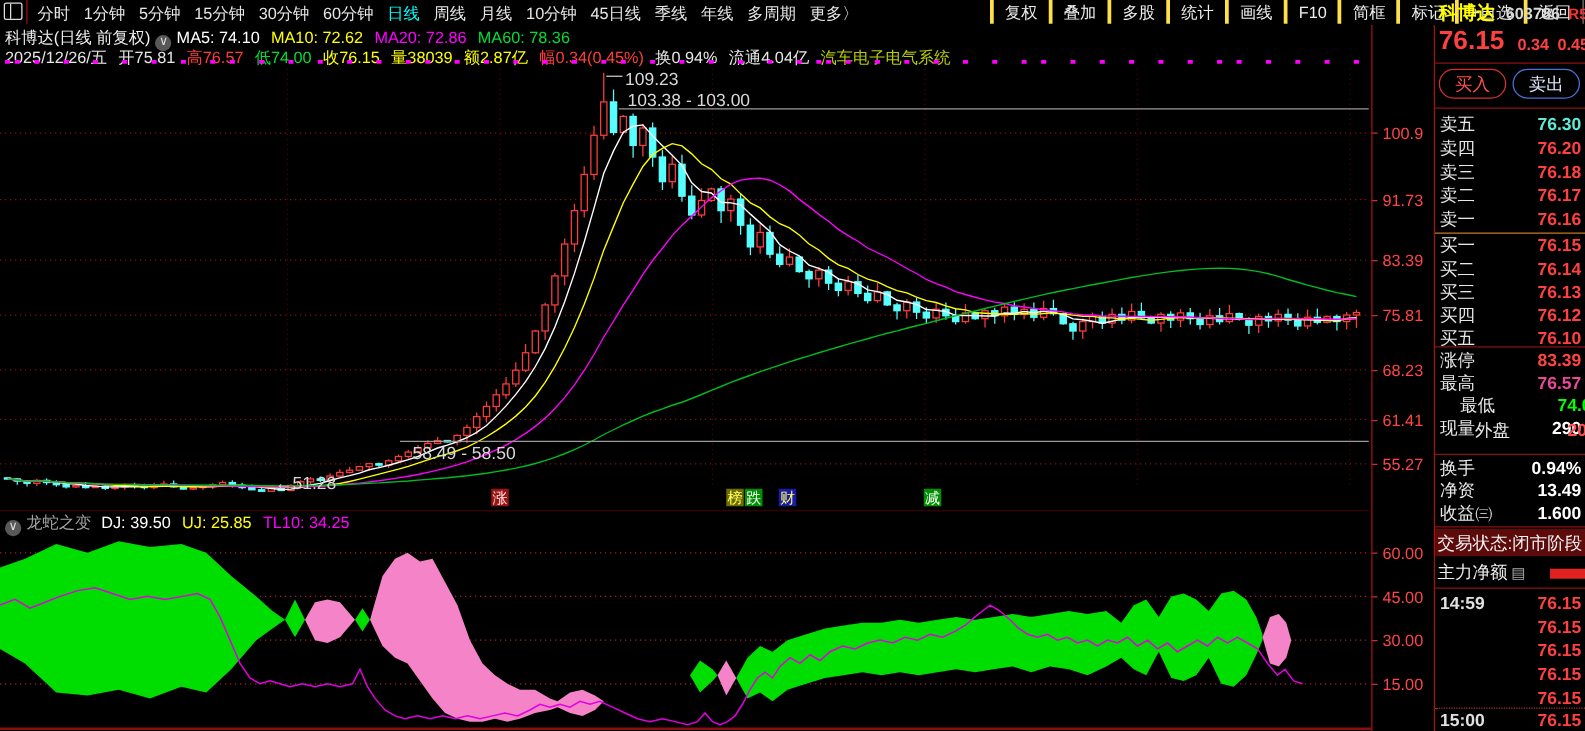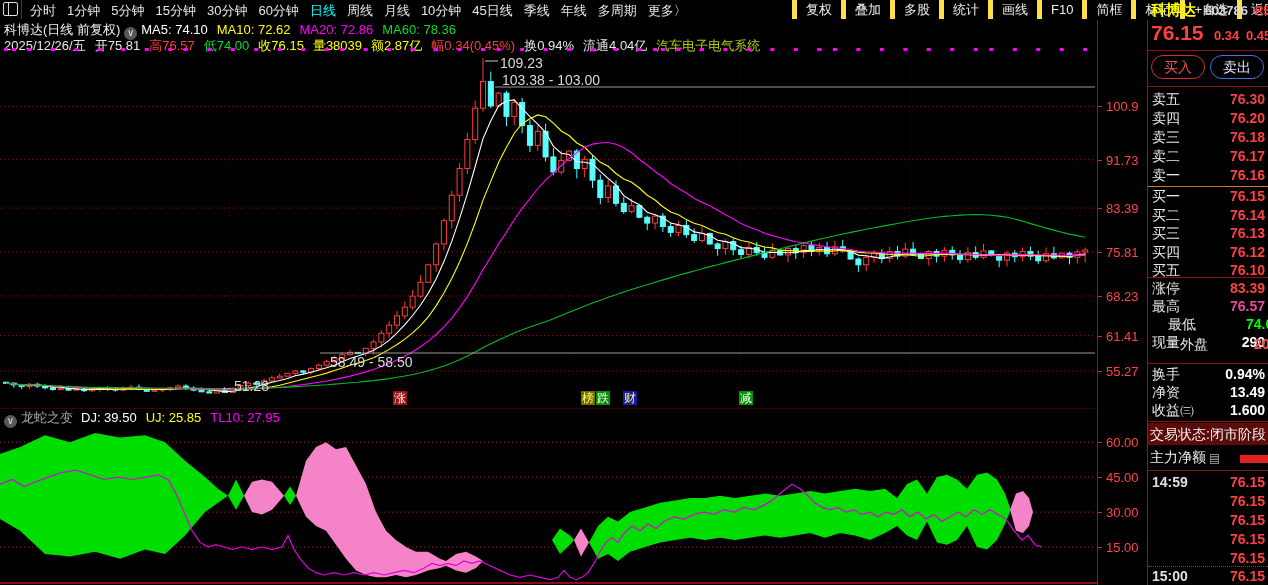--- a/index.html
+++ b/index.html
@@ -7,21 +7,21 @@
         font-family:"Liberation Sans","DejaVu Sans",sans-serif;color:#ddd;}
   
   #topbar{position:absolute;left:0;top:0;width:1268px;height:19px;font-size:13px;white-space:nowrap;}
   #winicon{position:absolute;left:3px;top:2px;width:13px;height:12px;border:1px solid #ddd;border-radius:2px;}
   #winicon:before{content:"";position:absolute;left:4px;top:0;width:1px;height:12px;background:#ddd;}
   #redsep{position:absolute;left:21px;top:0;width:1px;height:19px;background:#a01010;}
   #menu-left{position:absolute;left:30px;top:2px;}
   #menu-left span{margin-right:11px;cursor:default;color:#e6e6e6;}
   #menu-left span.active{color:#00ffff;}
   #menu-right{position:absolute;left:792px;top:0;height:19px;line-height:19px;}
-  #menu-right span{display:inline-block;padding:0 9px;border-left:5px solid #fde047;color:#eee;}
+  #menu-right span{display:inline-block;padding:0 9px;border-left:3px solid #fde047;color:#eee;}
   #menu-right span:last-child{border-right:1px solid #777;}
   #tb-stock{position:absolute;left:1151px;top:1px;white-space:nowrap;}
   #tb-name{color:#ffff00;font-weight:bold;font-size:15px;}
   #tb-code{color:#d8d8d8;font-weight:bold;font-size:13px;margin-left:5px;}
   #tb-flag{color:#ff3030;font-weight:bold;font-size:12px;margin-left:3px;}
   
   #infobar{position:absolute;left:4px;top:21px;font-size:13px;white-space:nowrap;}
   #daybar{position:absolute;left:4px;top:37px;font-size:13px;white-space:nowrap;}
   .chev{display:inline-block;width:13px;height:13px;border-radius:7px;background:#585858;color:#ddd;
         font-size:10px;line-height:12px;text-align:center;vertical-align:-2px;margin:0 4px;}
@@ -486,38 +486,38 @@
       <div class="axlab" style="left: 1106px; top: 435.2px;">60.00</div>
       <div class="axtick" style="left: 1097px; top: 477.15px;"></div>
       <div class="axlab" style="left: 1106px; top: 470.15px;">45.00</div>
       <div class="axtick" style="left: 1097px; top: 512.1px;"></div>
       <div class="axlab" style="left: 1106px; top: 505.1px;">30.00</div>
       <div class="axtick" style="left: 1097px; top: 547.05px;"></div>
       <div class="axlab" style="left: 1106px; top: 540.05px;">15.00</div>
     </div>
 
   <div id="ind-header">
-    <span class="chev" style="margin-left:0;">∨</span><span style="color:#a3a3a3;margin-right:8px;">龙蛇之变</span><span id="ind-legend"><span class="seg" style="color: rgb(255, 255, 255);">DJ: 39.50</span><span class="seg" style="color: rgb(255, 255, 0);">UJ: 25.85</span><span class="seg" style="color: rgb(255, 0, 255);">TL10: 27.95</span></span>
+    <span class="chev" style="margin-left:0;">∨</span><span style="color:#a3a3a3;margin-right:8px;">龙蛇之变</span><span id="ind-legend"><span class="seg" style="color: rgb(255, 255, 255);">DJ: 39.50</span><span class="seg" style="color: rgb(255, 255, 0);">UJ: 25.85</span><span class="seg" style="color: rgb(255, 0, 255);">TL10: 34.25</span></span>
   </div>
 
   <span class="vborder" style="left:1097px;"></span>
   <span class="vborder" style="left:1147px;"></span>
 
   <div id="panel">
     <div id="p-price">76.15</div>
     <div id="p-chg">0.34</div>
     <div id="p-chgp">0.45%</div>
     <div class="pbtn" id="btn-buy">买入</div>
     <div class="pbtn" id="btn-sell">卖出</div>
     <div id="p-rows">
         <div class="psep" style="top: 50px;"></div>
         <div class="psep" style="top: 86px;"></div>
         <div class="prow" style="top: 91px;">
           <span class="lb">卖五</span>
-          <span class="vl" style="color: #ef4444;">76.30</span>
+          <span class="vl" style="color: #5eead4;">76.30</span>
         </div>
         <div class="prow" style="top: 110px;">
           <span class="lb">卖四</span>
           <span class="vl" style="color: rgb(255, 64, 64);">76.20</span>
         </div>
         <div class="prow" style="top: 129px;">
           <span class="lb">卖三</span>
           <span class="vl" style="color: rgb(255, 64, 64);">76.18</span>
         </div>
         <div class="prow" style="top: 148px;">

